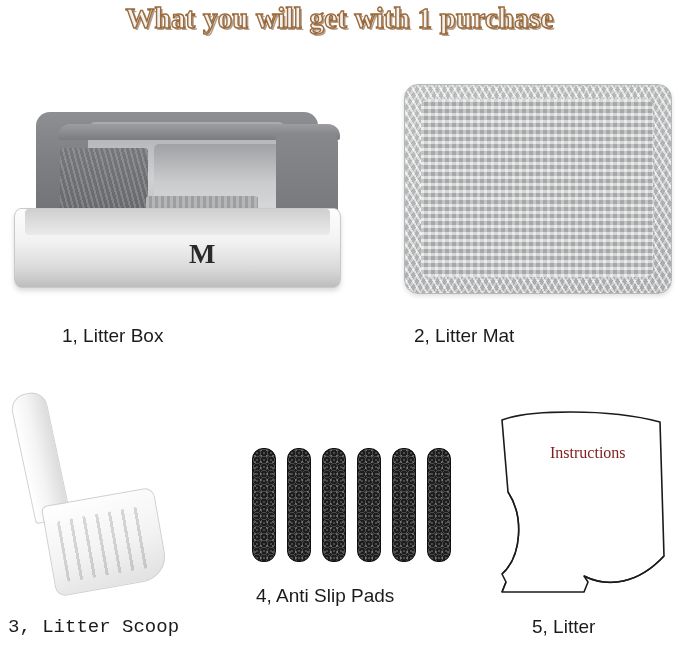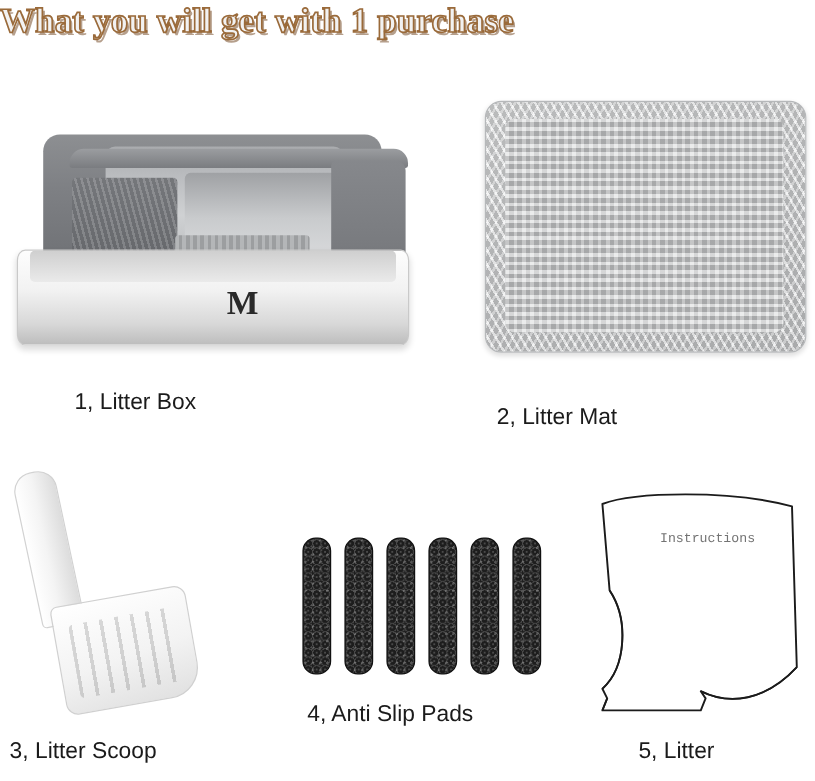--- a/index.html
+++ b/index.html
@@ -14,41 +14,42 @@
     font-family: "Liberation Sans", sans-serif;
     overflow: hidden;
   }
 
   
   .title {
     position: absolute;
     top: 2px;
     left: 0;
     width: 679px;
+    text-align: center;
     font-size: 29px;
     font-weight: bold;
     font-family: "Liberation Serif", serif;
     color: #f2f2f2;
     letter-spacing: 0.2px;
     -webkit-text-stroke: 1.4px #9a6a3a;
     text-shadow: 2px 2px 0 rgba(120,80,45,0.55);
     white-space: nowrap;
   }
 
   
   .caption {
     position: absolute;
     font-size: 19px;
     color: #1b1b1b;
     font-family: "Liberation Sans", sans-serif;
     white-space: nowrap;
   }
   #cap1 { left: 62px;  top: 325px; }
-  #cap2 { left: 414px; top: 325px; margin-top: 12px; }
-  #cap3 { left: 8px;   top: 616px; }
+  #cap2 { left: 414px; top: 325px; }
+  #cap3 { left: 8px;   top: 616px; font-family: Liberation Mono, monospace; }
   #cap4 { left: 256px; top: 585px; }
   #cap5 { left: 532px; top: 616px; }
 
   
   .box-wrap { position: absolute; left: 14px; top: 100px; width: 325px; height: 195px; }
   .box-base {
     position: absolute; left: 0; top: 108px; width: 325px; height: 78px;
     background: linear-gradient(180deg,#fdfdfd 0%, #f2f2f2 42%, #d8d8d8 78%, #bdbdbd 100%);
     border-radius: 7px / 9px;
     border: 1px solid #c9c9c9;
@@ -166,22 +167,22 @@
   .pad:nth-child(5) { left: 140px; }
   .pad:nth-child(6) { left: 175px; }
 
   
   .manual-wrap { position: absolute; left: 488px; top: 406px; width: 185px; height: 200px; }
   .manual-page {
     position: absolute; left: 0; top: 0; width: 185px; height: 196px;
   }
   .manual-label {
     position: absolute; left: 62px; top: 38px;
-    font-size: 11px; color: #737373;
-    font-family: Liberation Mono, monospace;
+    font-size: 16px; color: #7f1d1d;
+    font-family: Liberation Serif, serif;
   }
 </style>
 </head>
 <body>
 
 <div class="title">What you will get with 1 purchase</div>
 
 <div class="box-wrap">
   <div class="hood">
     <div class="hood-inner">

